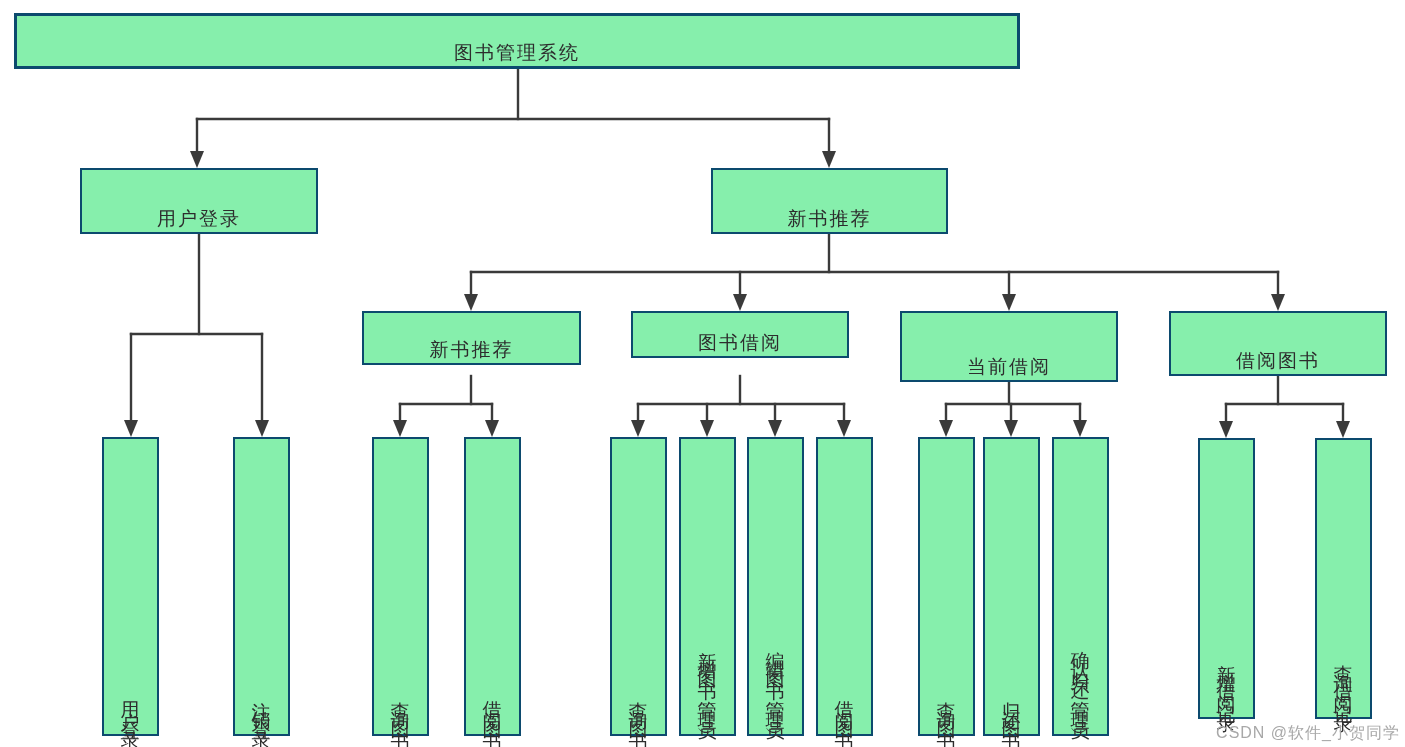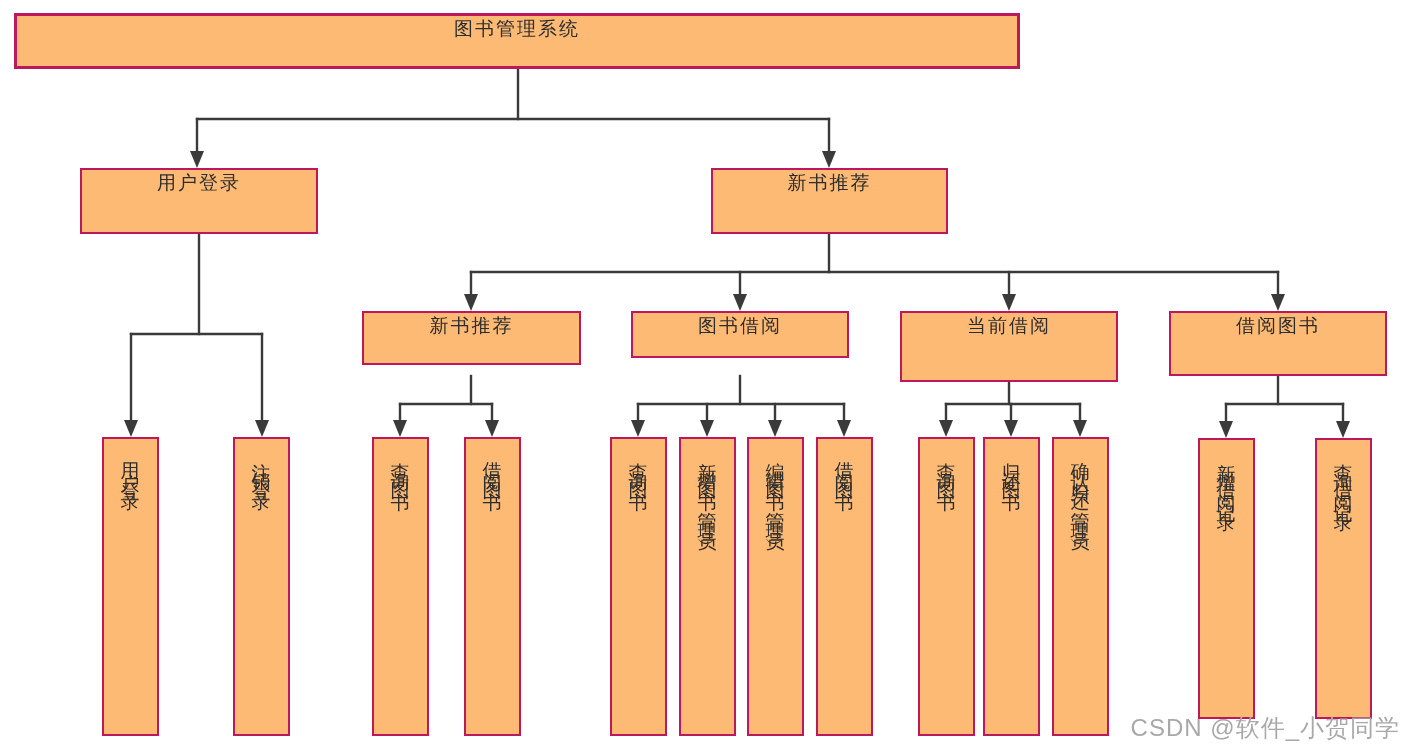--- a/index.html
+++ b/index.html
@@ -13,44 +13,44 @@
     overflow: hidden;
   }
   #connectors {
     position: absolute;
     left: 0; top: 0;
     width: 1405px; height: 747px;
     pointer-events: none;
   }
   .node {
     position: absolute;
-    border: 2px solid #be185d;
-    background: #fdba74;
+    border: 2px solid #0c4a6e;
+    background: #86efac;
     display: flex;
-    align-items: flex-start;
+    align-items: flex-end;
     justify-content: center;
     color: #2d2d2d;
     font-size: 19px;
     z-index: 2;
   }
   .node.root { border-width: 3px; }
   .node.h .lbl { letter-spacing: 2px; white-space: nowrap; }
   .node.v { padding: 8px 0; }
   .node.v .lbl {
     writing-mode: vertical-rl;
     text-orientation: mixed;
     letter-spacing: 10px;
     line-height: 1;
     font-size: 19px;
   }
   .watermark {
     position: absolute;
     right: 5px;
     bottom: 3px;
-    font-size: 24px;
+    font-size: 16px;
     color: #a8a8a8;
     letter-spacing: 1px;
     z-index: 3;
     white-space: nowrap;
   }
 </style>
 </head>
 <body>
 
 <div id="stage">

